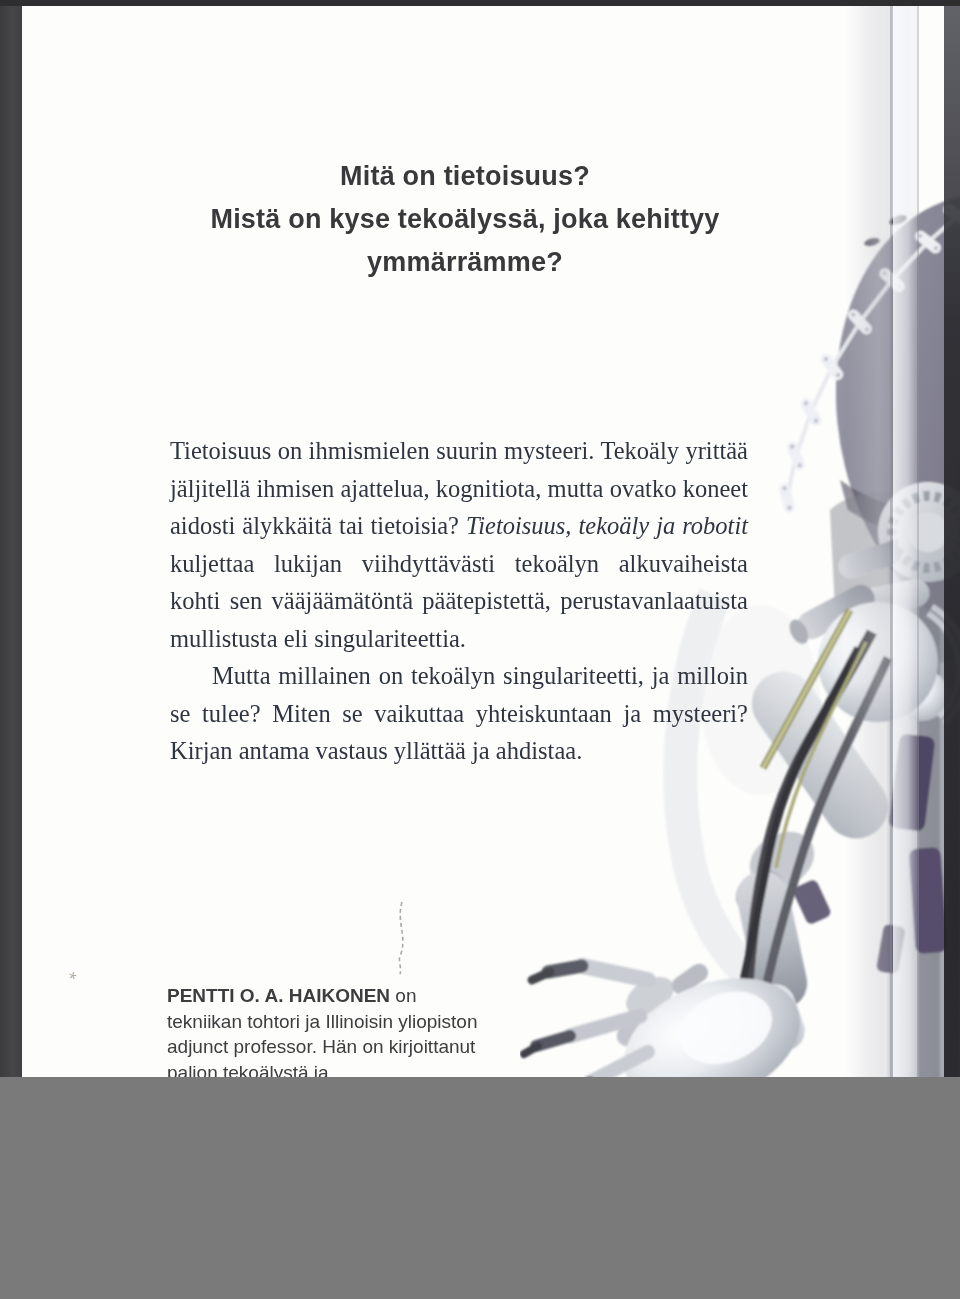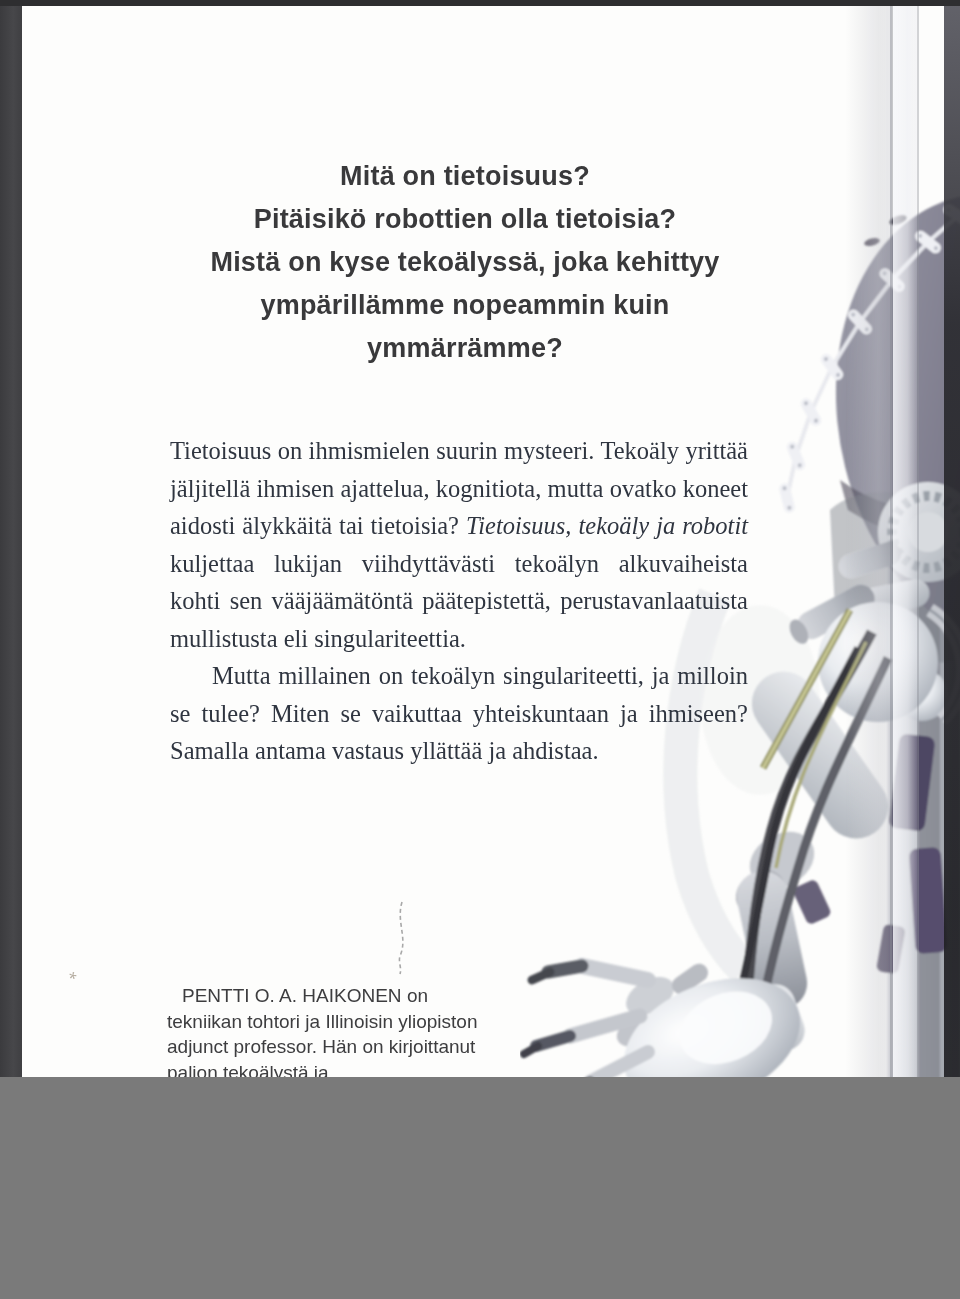--- a/index.html
+++ b/index.html
@@ -29,21 +29,21 @@
 
   
   #synopsis{left:170px;top:416px;width:578px;z-index:10;font-family:"Liberation Serif",serif;
         font-size:24.5px;line-height:37.5px;color:#2f3540;text-align:justify;margin-top:16px;}
   #synopsis p{margin:0;}
   #synopsis p.indent{text-indent:42px;}
   #synopsis .book-title{font-style:italic;}
 
   
   #bio{left:167px;top:983px;width:322px;z-index:10;font-size:19px;line-height:25.5px;color:#3d3d3f;}
-  #bio .bio-name{font-weight:normal;margin-left:15px;}
+  #bio .bio-name{font-weight:bold;}
 
   
   .handwrite{color:#828282;z-index:34;font-family:"DejaVu Sans",sans-serif;opacity:.78;}
   #hw-42{left:262px;top:1140px;font-size:27px;transform:rotate(-3deg);}
   #hw-10{left:362px;top:1136px;font-size:26px;transform:rotate(4deg);color:#8d8d8d;}
   #hw-euro{left:262px;top:1194px;font-size:31px;transform:rotate(-9deg);color:#8f8f8f;z-index:36;}
   #hw-price{left:318px;top:1186px;font-size:34px;letter-spacing:3px;transform:rotate(-6deg);color:#898989;z-index:36;}
   #tiny-mark{left:70px;top:960px;font-size:15px;color:#b7afa3;transform:rotate(12deg);z-index:10;}
 
   
@@ -253,29 +253,27 @@
         <path d="M360,1020 C380,1060 390,1090 385,1119 L440,1119 L440,1000 C420,1000 380,1000 360,1020 Z" fill="#71747d" opacity="0.85"></path>
         <path d="M352,1028 C336,1058 336,1088 354,1104" stroke="#b6b6b6" stroke-width="2" fill="none"></path>
         <path d="M388,1018 C378,1040 380,1058 390,1066" stroke="#c2c2c2" stroke-width="1.5" fill="none"></path>
         <ellipse cx="302" cy="962" rx="6" ry="3" fill="#9a9da4" transform="rotate(-40 302 962)"></ellipse>
       </g>
     </g>
   </svg>
 
   <div id="headline" class="abs">
     <div>Mitä on tietoisuus?</div>
-    <div>Pitäisikö robottien olla tietoisia?</div>
     <div>Mistä on kyse tekoälyssä, joka kehittyy</div>
-    <div>ympärillämme nopeammin kuin</div>
     <div>ymmärrämme?</div>
   </div>
 
   <div id="synopsis" class="abs">
     <p><span>Tietoisuus on ihmismielen suurin mysteeri. Tekoäly yrittää jäljitellä ihmisen ajattelua, kognitiota, mutta ovatko koneet aidosti älykkäitä tai tietoisia? </span><span class="book-title">Tietoisuus, tekoäly ja robotit</span><span> kuljettaa lukijan viihdyttävästi tekoälyn alkuvaiheista kohti sen vääjäämätöntä päätepistettä, perustavanlaatuista mullistusta eli singulariteettia.</span></p>
-    <p class="indent">Mutta millainen on tekoälyn singulariteetti, ja milloin se tulee? Miten se vaikuttaa yhteiskuntaan ja ihmiseen? Samalla antama vastaus yllättää ja ahdistaa.</p>
+    <p class="indent">Mutta millainen on tekoälyn singulariteetti, ja milloin se tulee? Miten se vaikuttaa yhteiskuntaan ja mysteeri? Kirjan antama vastaus yllättää ja ahdistaa.</p>
   </div>
 
   <svg class="abs noevt" style="left:390px;top:898px;z-index:10;" width="24" height="80" viewBox="0 0 24 80">
     <path d="M12,4 C6,24 18,40 10,58 C8,64 12,70 10,76" fill="none" stroke="#a8a8a8" stroke-width="1.6" stroke-dasharray="4 3"></path>
   </svg>
   <div id="tiny-mark" class="abs">⁎</div>
 
   <div id="bio" class="abs"><span class="bio-name">PENTTI O. A. HAIKONEN</span><span> on tekniikan tohtori ja Illinoisin yliopiston adjunct professor. Hän on kirjoittanut paljon tekoälystä ja konetietoisuudesta sekä suunnitellut ja rakentanut puhtaasti neuroverkkoihin perustuvan robotin XCR-1:n.</span></div>
 
   <div id="hw-42" class="abs handwrite">42</div>

